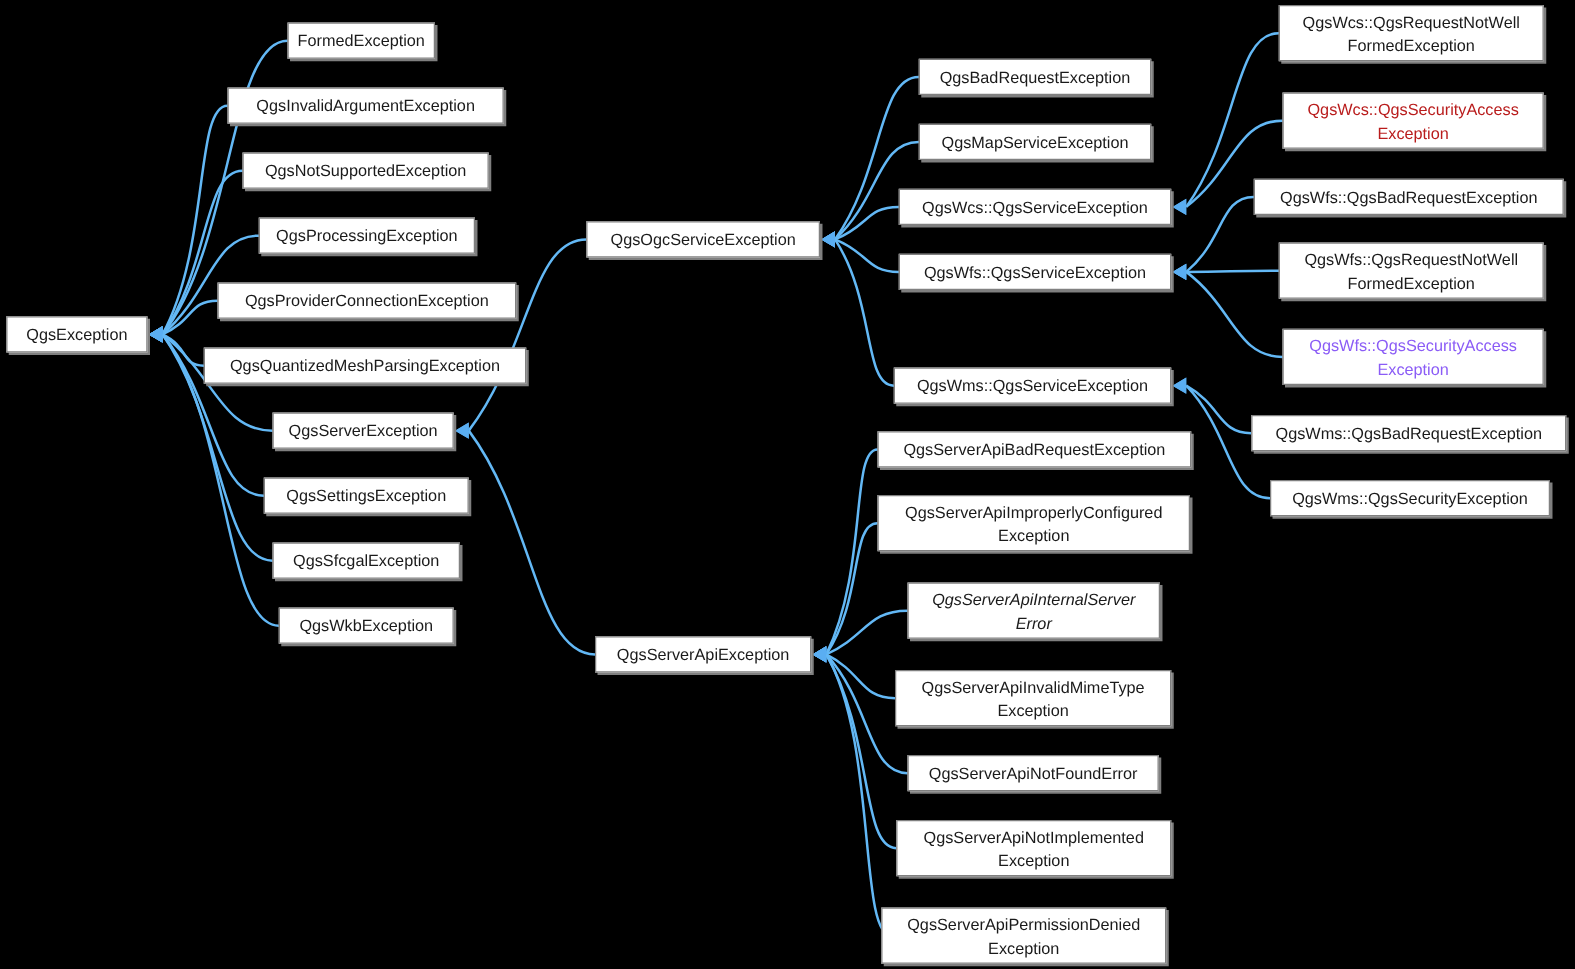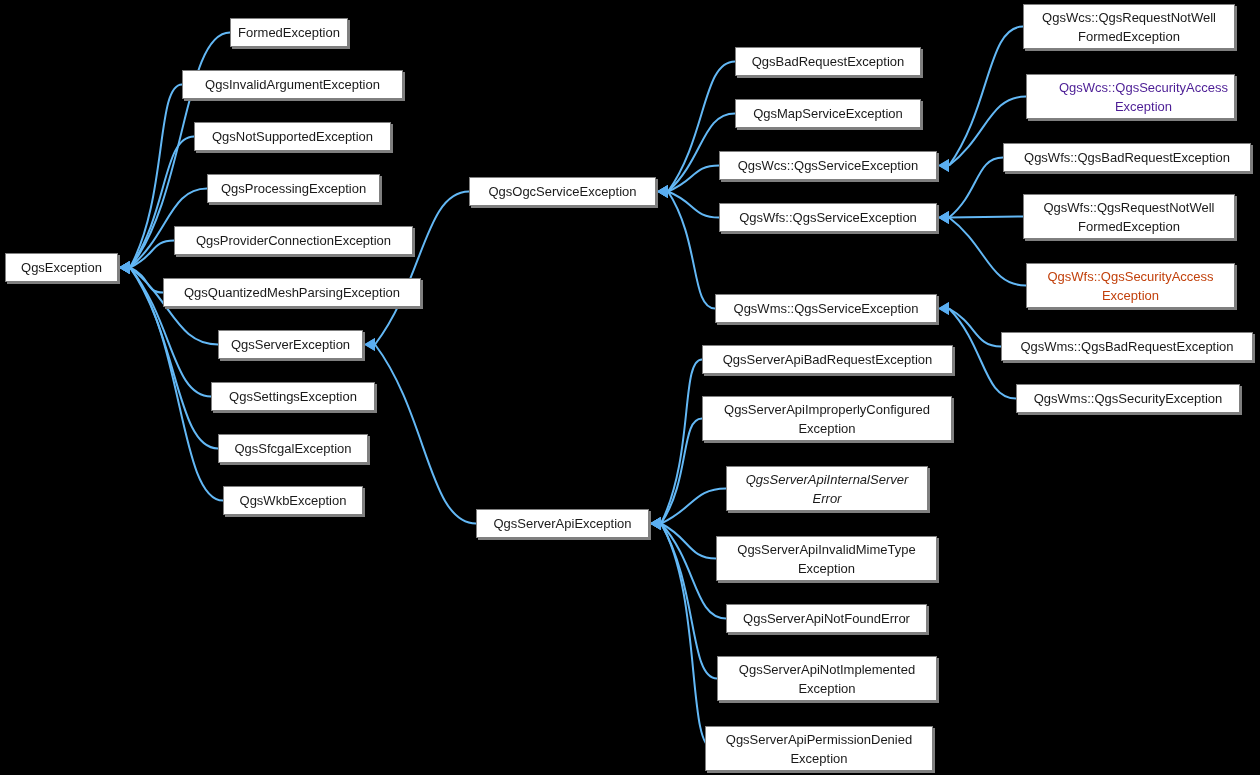--- a/index.html
+++ b/index.html
@@ -127,26 +127,26 @@
       <div class="node-box" style="left: 218px; top: 434px; width: 150px; height: 29px; background: rgb(255, 255, 255); border-color: rgb(128, 128, 128); color: rgb(26, 26, 26);"><span class="node-label">QgsSfcgalException</span></div>
       <div class="node-box" style="left: 223px; top: 486px; width: 140px; height: 29px; background: rgb(255, 255, 255); border-color: rgb(128, 128, 128); color: rgb(26, 26, 26);"><span class="node-label">QgsWkbException</span></div>
       <div class="node-box" style="left: 469px; top: 177px; width: 187px; height: 29px; background: rgb(255, 255, 255); border-color: rgb(128, 128, 128); color: rgb(26, 26, 26);"><span class="node-label">QgsOgcServiceException</span></div>
       <div class="node-box" style="left: 735px; top: 47px; width: 186px; height: 29px; background: rgb(255, 255, 255); border-color: rgb(128, 128, 128); color: rgb(26, 26, 26);"><span class="node-label">QgsBadRequestException</span></div>
       <div class="node-box" style="left: 735px; top: 99px; width: 186px; height: 29px; background: rgb(255, 255, 255); border-color: rgb(128, 128, 128); color: rgb(26, 26, 26);"><span class="node-label">QgsMapServiceException</span></div>
       <div class="node-box" style="left: 719px; top: 151px; width: 218px; height: 29px; background: rgb(255, 255, 255); border-color: rgb(128, 128, 128); color: rgb(26, 26, 26);"><span class="node-label">QgsWcs::QgsServiceException</span></div>
       <div class="node-box" style="left: 719px; top: 203px; width: 218px; height: 29px; background: rgb(255, 255, 255); border-color: rgb(128, 128, 128); color: rgb(26, 26, 26);"><span class="node-label">QgsWfs::QgsServiceException</span></div>
       <div class="node-box" style="left: 715px; top: 294px; width: 222px; height: 29px; background: rgb(255, 255, 255); border-color: rgb(128, 128, 128); color: rgb(26, 26, 26);"><span class="node-label">QgsWms::QgsServiceException</span></div>
       <div class="node-box" style="left: 1023px; top: 4px; width: 212px; height: 45px; background: rgb(255, 255, 255); border-color: rgb(128, 128, 128); color: rgb(26, 26, 26);"><span class="node-label">QgsWcs::QgsRequestNotWell
 FormedException</span></div>
-      <div class="node-box" style="left: 1026px; top: 74px; width: 209px; height: 45px; background: rgb(255, 255, 255); border-color: rgb(128, 128, 128); color: #4c1d95; justify-content: flex-end;"><span class="node-label">QgsWcs::QgsSecurityAccess
+      <div class="node-box" style="left: 1026px; top: 74px; width: 209px; height: 45px; background: rgb(255, 255, 255); border-color: rgb(128, 128, 128); color: #b91c1c;"><span class="node-label">QgsWcs::QgsSecurityAccess
 Exception</span></div>
       <div class="node-box" style="left: 1003px; top: 143px; width: 248px; height: 29px; background: rgb(255, 255, 255); border-color: rgb(128, 128, 128); color: rgb(26, 26, 26);"><span class="node-label">QgsWfs::QgsBadRequestException</span></div>
       <div class="node-box" style="left: 1023px; top: 194px; width: 212px; height: 45px; background: rgb(255, 255, 255); border-color: rgb(128, 128, 128); color: rgb(26, 26, 26);"><span class="node-label">QgsWfs::QgsRequestNotWell
 FormedException</span></div>
-      <div class="node-box" style="left: 1026px; top: 263px; width: 209px; height: 45px; background: rgb(255, 255, 255); border-color: rgb(128, 128, 128); color: #c2410c;"><span class="node-label">QgsWfs::QgsSecurityAccess
+      <div class="node-box" style="left: 1026px; top: 263px; width: 209px; height: 45px; background: rgb(255, 255, 255); border-color: rgb(128, 128, 128); color: #8b5cf6;"><span class="node-label">QgsWfs::QgsSecurityAccess
 Exception</span></div>
       <div class="node-box" style="left: 1001px; top: 332px; width: 252px; height: 29px; background: rgb(255, 255, 255); border-color: rgb(128, 128, 128); color: rgb(26, 26, 26);"><span class="node-label">QgsWms::QgsBadRequestException</span></div>
       <div class="node-box" style="left: 1016px; top: 384px; width: 224px; height: 29px; background: rgb(255, 255, 255); border-color: rgb(128, 128, 128); color: rgb(26, 26, 26);"><span class="node-label">QgsWms::QgsSecurityException</span></div>
       <div class="node-box" style="left: 476px; top: 509px; width: 173px; height: 29px; background: rgb(255, 255, 255); border-color: rgb(128, 128, 128); color: rgb(26, 26, 26);"><span class="node-label">QgsServerApiException</span></div>
       <div class="node-box" style="left: 702px; top: 345px; width: 251px; height: 29px; background: rgb(255, 255, 255); border-color: rgb(128, 128, 128); color: rgb(26, 26, 26);"><span class="node-label">QgsServerApiBadRequestException</span></div>
       <div class="node-box" style="left: 702px; top: 396px; width: 250px; height: 45px; background: rgb(255, 255, 255); border-color: rgb(128, 128, 128); color: rgb(26, 26, 26);"><span class="node-label">QgsServerApiImproperlyConfigured
 Exception</span></div>
       <div class="node-box" style="left: 726px; top: 466px; width: 202px; height: 45px; background: rgb(255, 255, 255); border-color: rgb(128, 128, 128); color: rgb(26, 26, 26); font-style: italic;"><span class="node-label">QgsServerApiInternalServer
 Error</span></div>
       <div class="node-box" style="left: 716px; top: 536px; width: 221px; height: 45px; background: rgb(255, 255, 255); border-color: rgb(128, 128, 128); color: rgb(26, 26, 26);"><span class="node-label">QgsServerApiInvalidMimeType

